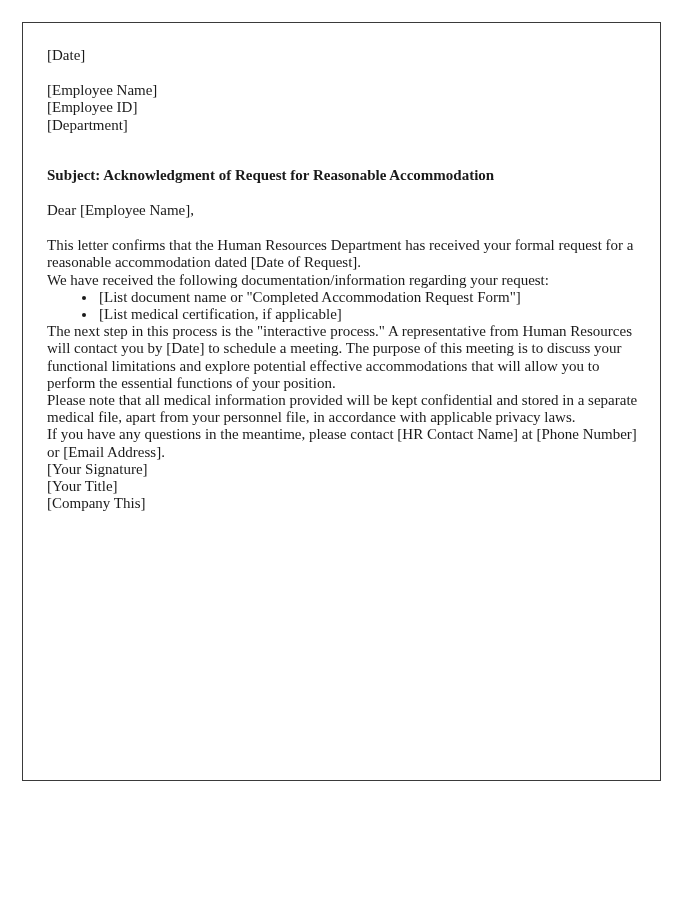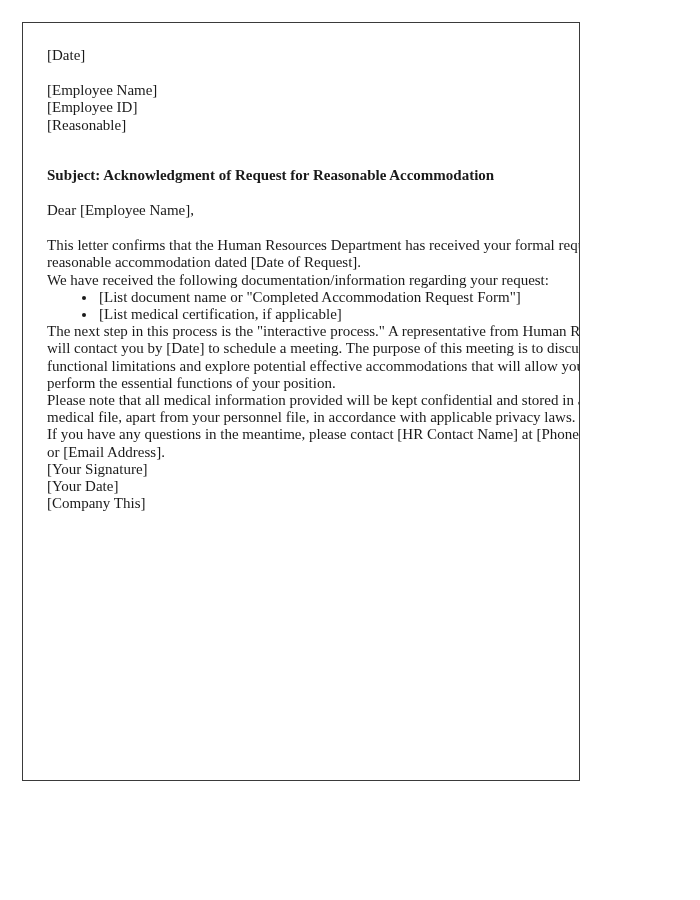--- a/index.html
+++ b/index.html
@@ -14,21 +14,21 @@
     font-family: "Liberation Serif", "DejaVu Serif", serif;
     color: #1a1a1a;
     -webkit-font-smoothing: antialiased;
   }
 
   
   .page-frame {
     position: absolute;
     left: 22px;
     top: 22px;
-    width: 558px;
+    width: 639px;
     height: 759px;
     border: 1px solid #3a3a3a;
     box-sizing: border-box;
     background: #ffffff;
     overflow: hidden;
     font-family: Liberation Serif, serif;
   }
 
   .letter-body {
     position: absolute;
@@ -94,21 +94,21 @@
 <div class="page-frame">
   <div class="letter-body">
 
     <div class="block gap-date">
       <div class="line">[Date]</div>
     </div>
 
     <div class="block gap-address">
       <div class="addr-line">[Employee Name]</div>
       <div class="addr-line">[Employee ID]</div>
-      <div class="addr-line">[Reasonable]</div>
+      <div class="addr-line">[Department]</div>
     </div>
 
     <div class="block gap-subject">
       <div class="subject-line">Subject: Acknowledgment of Request for Reasonable Accommodation</div>
     </div>
 
     <div class="block gap-salutation">
       <div class="line">Dear [Employee Name],</div>
     </div>
 
@@ -123,18 +123,18 @@
 
     <p class="para gap-para">The next step in this process is the "interactive process." A representative from Human Resources will contact you by [Date] to schedule a meeting. The purpose of this meeting is to discuss your functional limitations and explore potential effective accommodations that will allow you to perform the essential functions of your position.</p>
 
     <p class="para gap-para">Please note that all medical information provided will be kept confidential and stored in a separate medical file, apart from your personnel file, in accordance with applicable privacy laws.</p>
 
     <p class="para gap-para">If you have any questions in the meantime, please contact [HR Contact Name] at [Phone Number] or [Email Address].</p>
 
 
     <div class="block">
       <div class="sig-line">[Your Signature]</div>
-      <div class="sig-line">[Your Date]</div>
+      <div class="sig-line">[Your Title]</div>
       <div class="sig-line">[Company This]</div>
     </div>
 
   </div>
 </div>
 
 </body></html>

